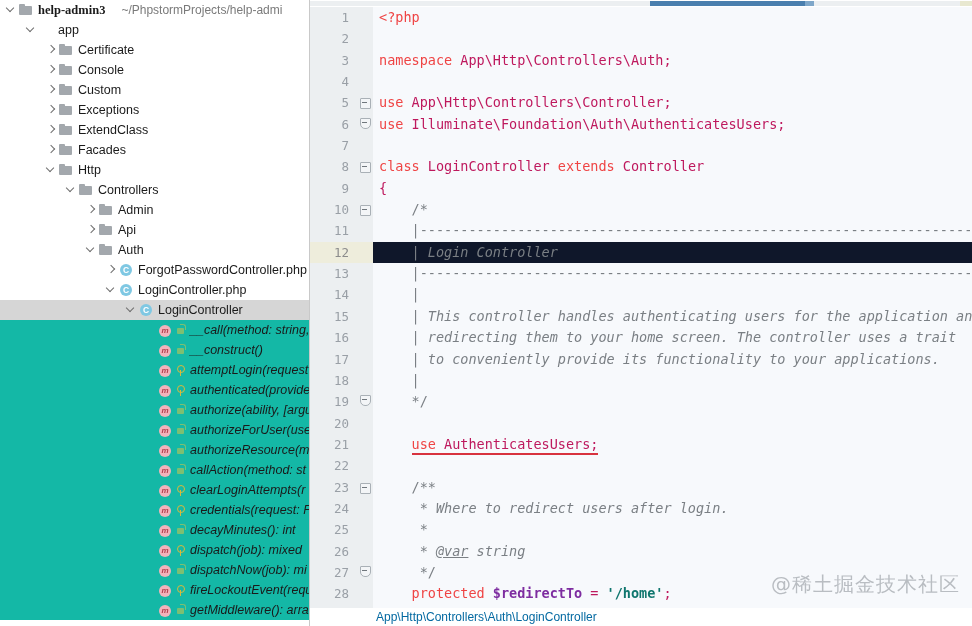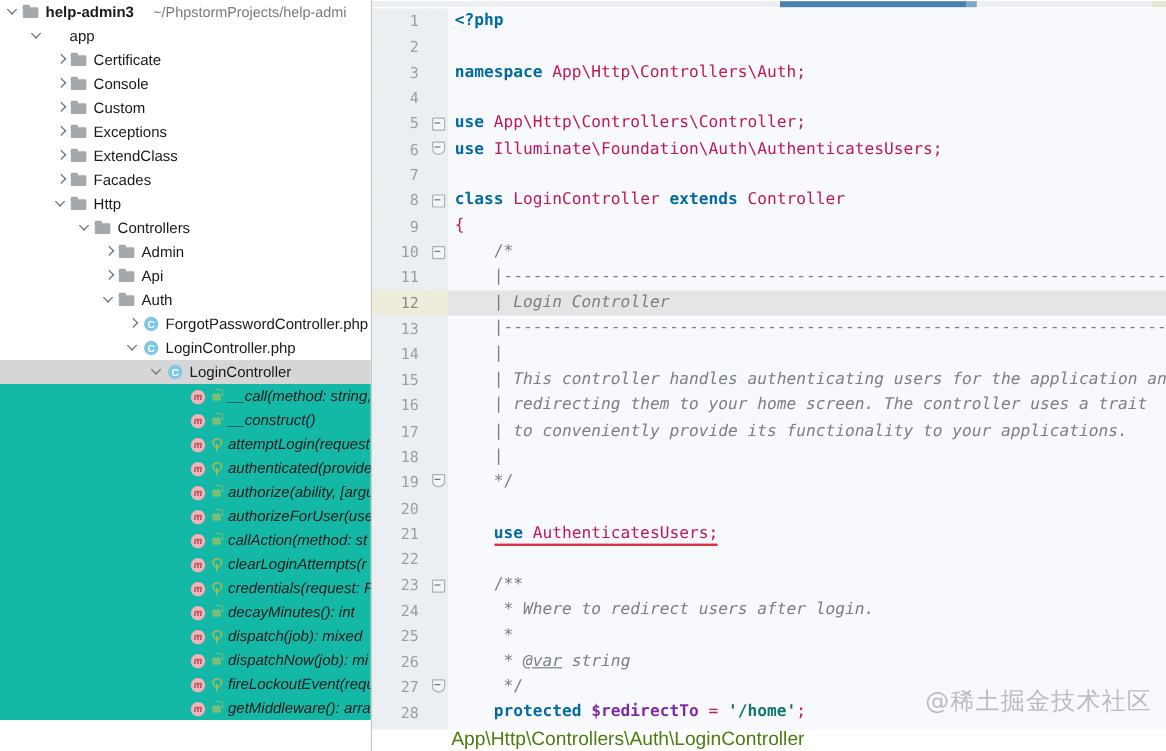--- a/index.html
+++ b/index.html
@@ -159,21 +159,21 @@
     background: transparent;
   }
   .vis.protected::after {
     content: "";
     position: absolute; left: 5.5px; top: 8px;
     width: 1.5px; height: 6px;
     background: #d9b93b;
   }
 
   .t-label { font-size: 12.5px; color: #1a1a1a; }
-  .t-label.bold { font-weight: 700; }
+  .t-label.bold { font-weight: 700; font-family: Liberation Serif, serif; }
   .t-path { font-size: 12px; color: #7a7a7a; margin-left: 16px; }
 
   
   #editor {
     position: relative;
     flex: 1 1 auto;
     height: 626px;
     background: #f7f9fc;
     overflow: hidden;
   }
@@ -211,21 +211,21 @@
     background: #f7f9fc;
   }
 
   .crow {
     position: relative;
     height: 21.35px;
     display: flex;
     align-items: center;
     white-space: pre;
   }
-  .crow.caret { background: #e5e5e5; }
+  .crow.caret { background: #0f172a; }
 
   .lnum {
     flex: 0 0 48px;
     width: 48px;
     text-align: right;
     padding-right: 9px;
     font-family: "DejaVu Sans Mono", monospace;
     font-size: 12.5px;
     color: #999fa6;
     background: #eceff1;
@@ -279,21 +279,21 @@
     flex: 1 1 auto;
     font-family: "DejaVu Sans Mono", monospace;
     font-size: 13.5px;
     line-height: 21.35px;
     height: 21.35px;
     color: #1d1d1d;
     padding-left: 6px;
     position: relative;
     overflow: visible;
   }
-  .kw      { color: #0369a1; font-weight: 700; }
+  .kw      { color: #ef4444; font-weight: 400; }
   .plain   { color: #be185d; }
   .cmt     { color: #7a7f84; font-style: italic; }
   .cmt-b   { color: #7a7f84; }
   .var     { color: #7d2ca0; font-weight: 700; }
   .str     { color: #0f766e; font-weight: 700; }
   .tag     { color: #7a7f84; font-style: italic; text-decoration: underline; }
   .err     { border-bottom: 2.5px solid #d8333f; padding-bottom: 1px; }
 
   
   #foldstripe {
@@ -309,22 +309,22 @@
     width: 100%;
     height: 18px;
     background: #ffffff;
     display: flex;
     align-items: center;
     padding-left: 66px;
     overflow: hidden;
   }
   #bottombar .bc {
     font-family: "Liberation Sans", sans-serif;
-    font-size: 16px;
-    color: #4d7c0f;
+    font-size: 12px;
+    color: #0369a1;
     white-space: nowrap;
   }
 
   #watermark {
     position: absolute;
     right: 12px;
     bottom: 28px;
     font-size: 20px;
     color: #b9bdc2;
     letter-spacing: 1px;
@@ -470,20 +470,27 @@
         <div class="ico method"></div>
         <div class="vis public"></div>
         <span class="t-label">authorize(ability, [argu</span>
       </div>
       <div class="tree-row sel-yellow">
         <div style="flex: 0 0 144px; height: 20px;"></div>
         <div class="arrow none"></div>
         <div class="ico method"></div>
         <div class="vis public"></div>
         <span class="t-label">authorizeForUser(use</span>
+      </div>
+      <div class="tree-row sel-yellow">
+        <div style="flex: 0 0 144px; height: 20px;"></div>
+        <div class="arrow none"></div>
+        <div class="ico method"></div>
+        <div class="vis public"></div>
+        <span class="t-label">authorizeResource(m</span>
       </div>
       <div class="tree-row sel-yellow">
         <div style="flex: 0 0 144px; height: 20px;"></div>
         <div class="arrow none"></div>
         <div class="ico method"></div>
         <div class="vis public"></div>
         <span class="t-label">callAction(method: st</span>
       </div>
       <div class="tree-row sel-yellow">
         <div style="flex: 0 0 144px; height: 20px;"></div>

